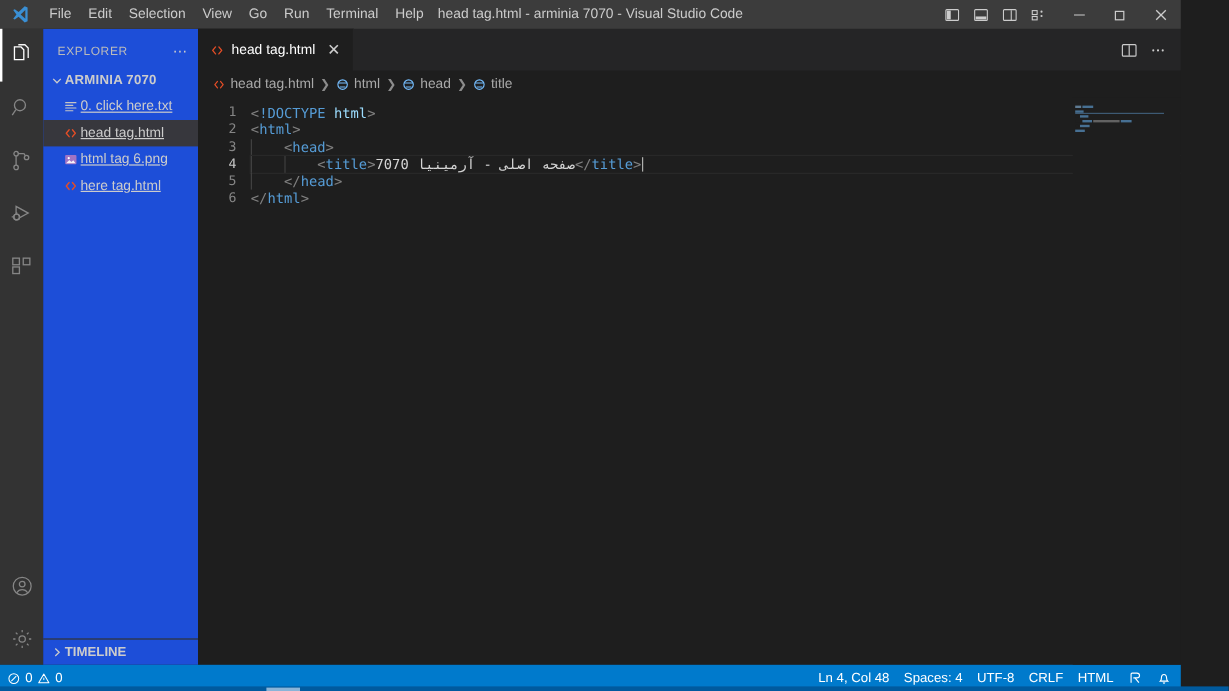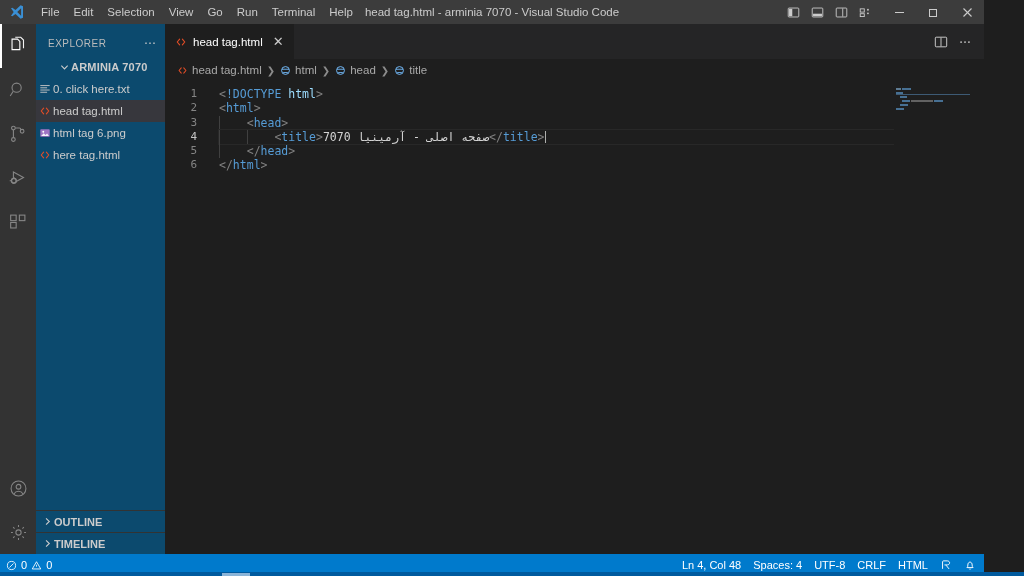--- a/index.html
+++ b/index.html
@@ -46,41 +46,41 @@
     position: relative; color: #868686;
   }
   .act-btn.active { color: #ffffff; }
   .act-btn.active::before {
     content: ""; position: absolute; left: 0; top: 0; bottom: 0; width: 2px; background: #ffffff;
   }
   .act-spacer { flex: 1 1 auto; }
 
   
   .sidebar {
-    width: 129px; background: #0c4a6e; flex: 0 0 129px; display: flex; flex-direction: column;
+    width: 129px; background: #1d4ed8; flex: 0 0 129px; display: flex; flex-direction: column;
     color: #cccccc;
   }
   .sidebar-header {
     height: 22px; display: flex; align-items: center; padding: 0 8px 0 12px;
     font-size: 10px; letter-spacing: .5px; color: #bbbbbb; text-transform: uppercase;
     margin-top: 8px;
   }
   .sidebar-header .dots { margin-left: auto; color: #cccccc; font-size: 12px; letter-spacing: 1px; line-height: 8px; }
   .tree { flex: 1 1 auto; overflow: hidden; padding-top: 2px; }
   .tree-section {
     height: 22px; display: flex; align-items: center; font-size: 11px; font-weight: bold;
-    color: #cccccc; padding-left: 4px; letter-spacing: .2px; margin-left: 17px;
+    color: #cccccc; padding-left: 4px; letter-spacing: .2px;
   }
   .twisty {
     width: 14px; display: inline-flex; align-items: center; justify-content: center;
     color: #cccccc; font-size: 9px;
   }
   .tree-row {
     height: 22px; display: flex; align-items: center; font-size: 11.5px; color: #cccccc;
-    white-space: nowrap; position: relative;
+    padding-left: 14px; white-space: nowrap; position: relative; text-decoration: underline;
   }
   .tree-row.selected { background: #37373d; }
   .tree-row .ficon {
     width: 17px; display: inline-flex; align-items: center; justify-content: center; flex: 0 0 17px;
   }
   .tree-row .fname { overflow: hidden; text-overflow: ellipsis; }
   .panel-collapsed {
     height: 22px; display: flex; align-items: center; font-size: 11px; font-weight: bold;
     color: #cccccc; border-top: 1px solid #333333; padding-left: 4px;
   }
@@ -113,21 +113,21 @@
     width: 44px; flex: 0 0 44px; padding-top: 6px; text-align: right;
     font-family: "DejaVu Sans Mono", monospace; font-size: 11px; color: #858585;
     user-select: none;
   }
   .gutter .ln { height: 14.3px; line-height: 14.3px; padding-right: 12px; }
   .gutter .ln.active { color: #c6c6c6; }
   .code-lines {
     flex: 1 1 auto; padding-top: 6px; font-family: "DejaVu Sans Mono", monospace;
     font-size: 11.5px; line-height: 14.3px; color: #d4d4d4; position: relative; min-width: 0;
   }
-  .code-line { height: 14.3px; line-height: 14.3px; white-space: pre; position: relative; margin-left: 10px; }
+  .code-line { height: 14.3px; line-height: 14.3px; white-space: pre; position: relative; }
   .code-line.active-line { outline: 1px solid #282828; }
   .indent-guide {
     position: absolute; top: 0; bottom: 0; width: 1px; background: #404040;
   }
   .tok-punct { color: #808080; }
   .tok-tag   { color: #569cd6; }
   .tok-dtd   { color: #569cd6; }
   .tok-name  { color: #9cdcfe; }
   .tok-text  { color: #d4d4d4; }
   .cursor {
@@ -366,28 +366,20 @@
           <span class="fname">here tag.html</span>
         </div>
       </div>
 
       <div class="panel-collapsed">
         <span class="twisty">
           <svg width="9" height="9" viewBox="0 0 10 10">
               <path d="M3.4 1.5 7 5 3.4 8.5" fill="none" stroke="#cccccc" stroke-width="1.2"></path>
             </svg>
         </span>
-        <span>OUTLINE</span>
-      </div>
-      <div class="panel-collapsed">
-        <span class="twisty">
-          <svg width="9" height="9" viewBox="0 0 10 10">
-              <path d="M3.4 1.5 7 5 3.4 8.5" fill="none" stroke="#cccccc" stroke-width="1.2"></path>
-            </svg>
-        </span>
         <span>TIMELINE</span>
       </div>
     </div>
 
     <div class="editor-group">
 
       <div class="tabsbar">
         <div class="tab">
           <span>
             <svg width="12" height="12" viewBox="0 0 14 14">

